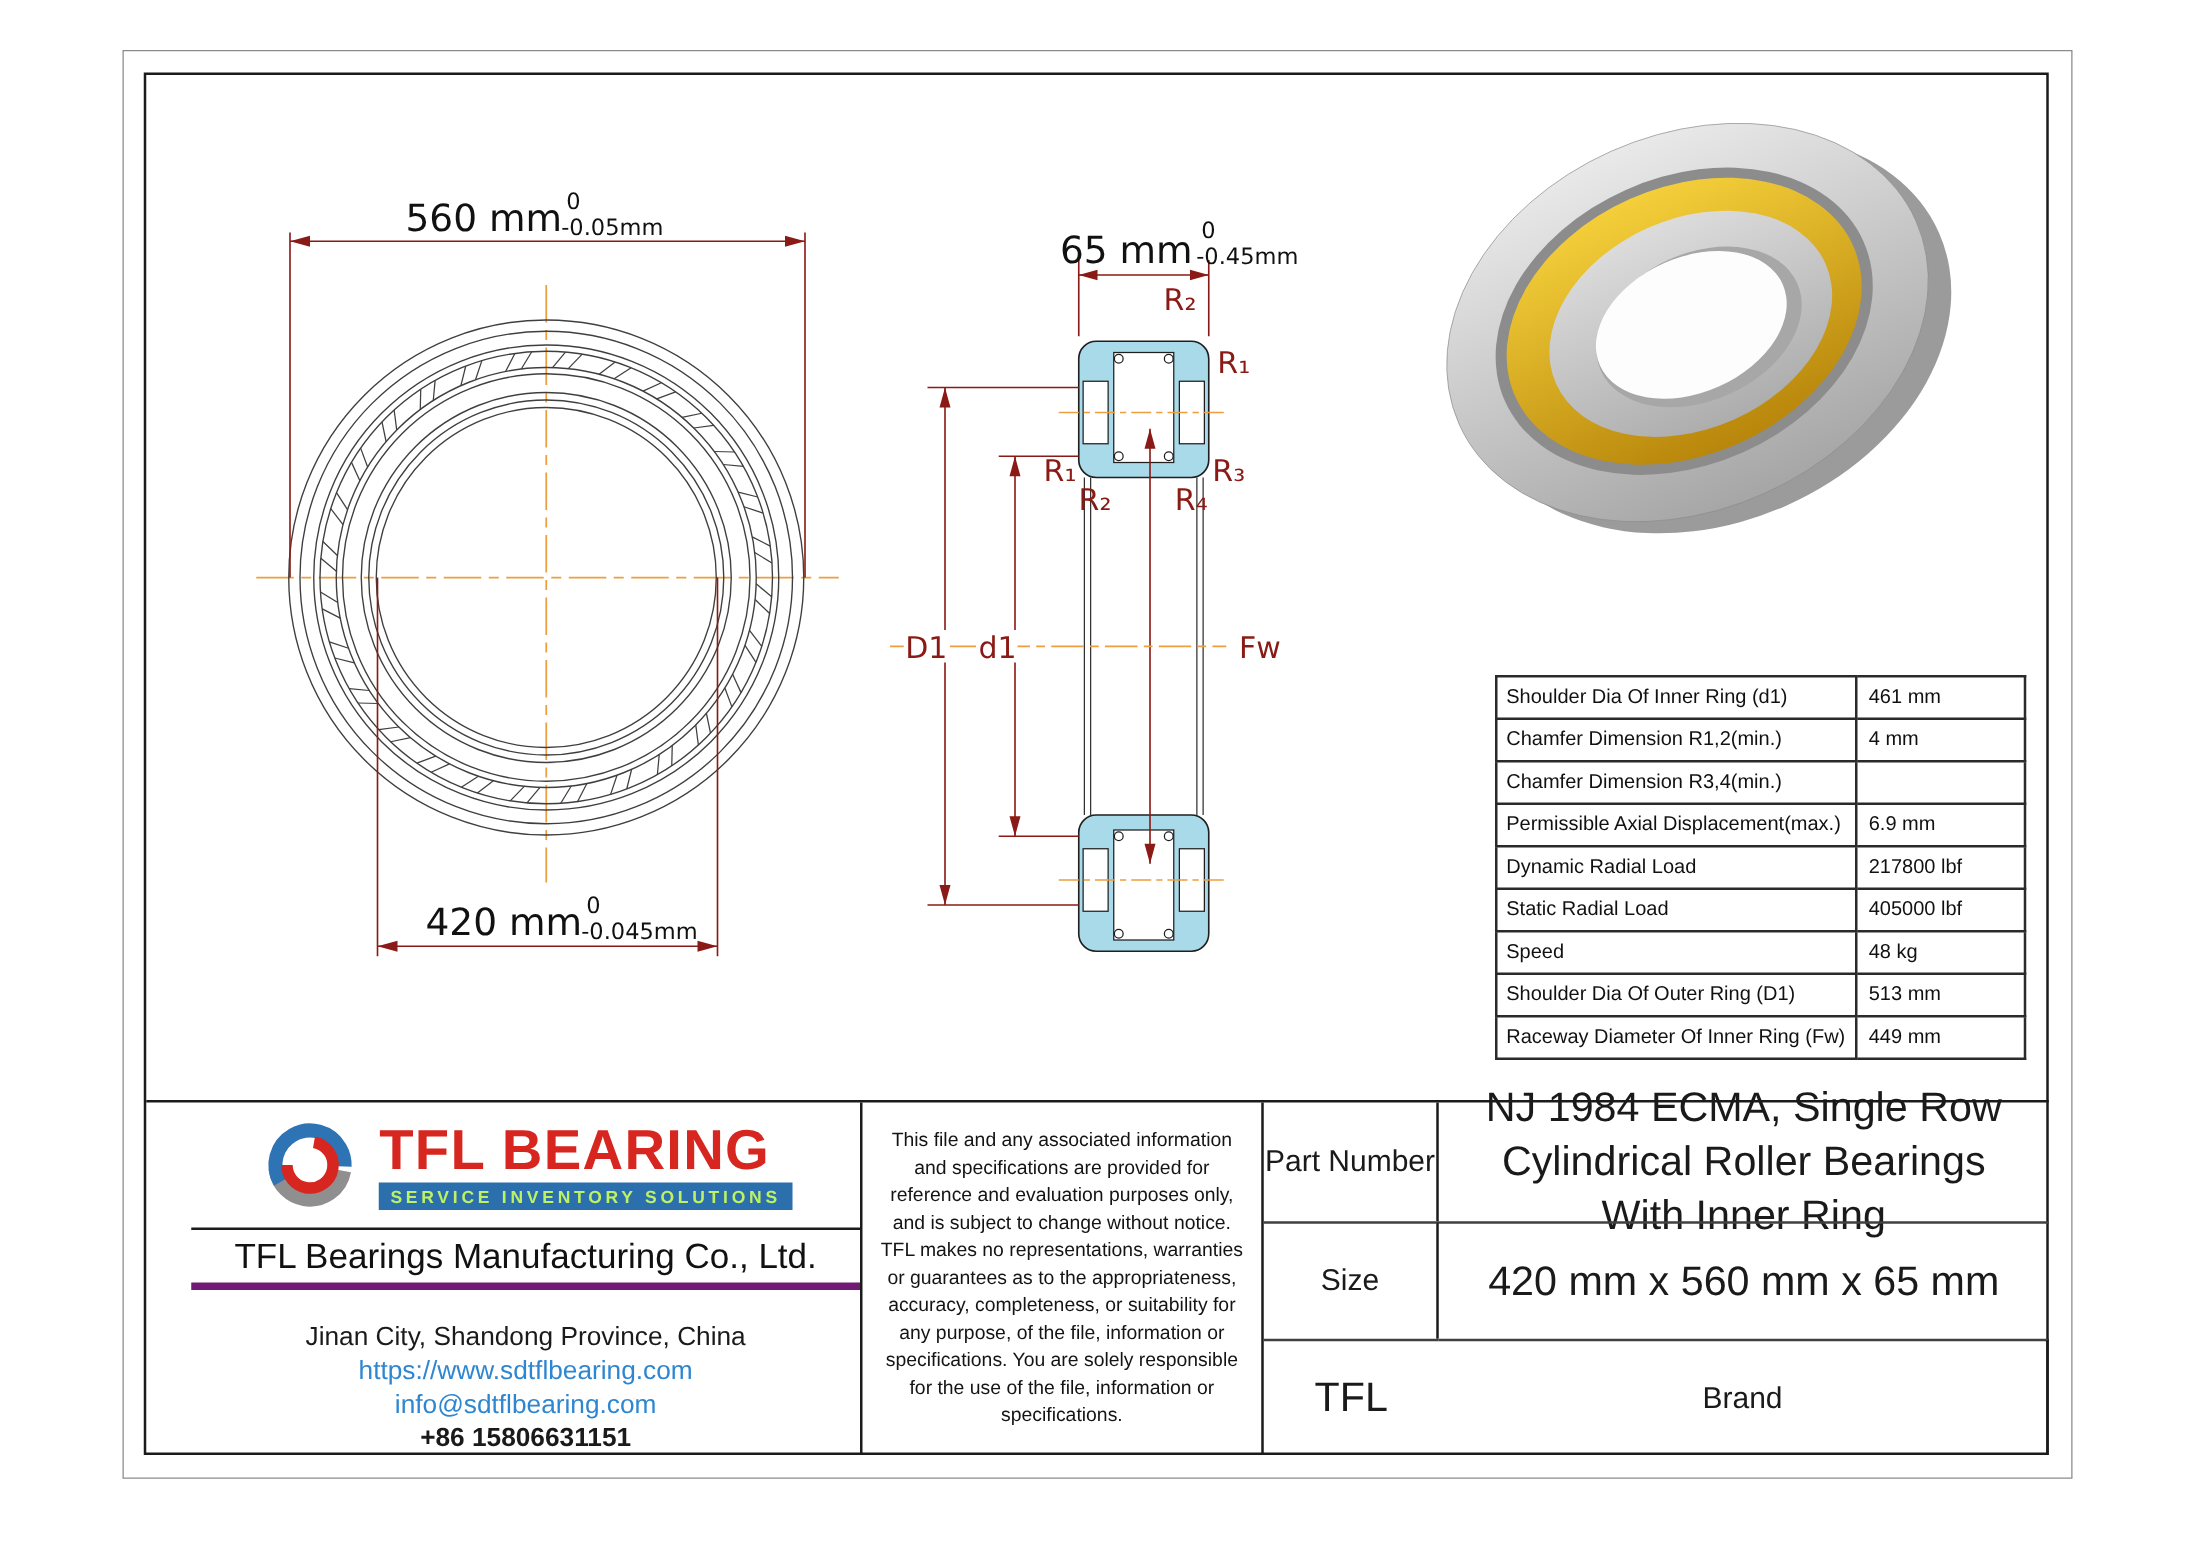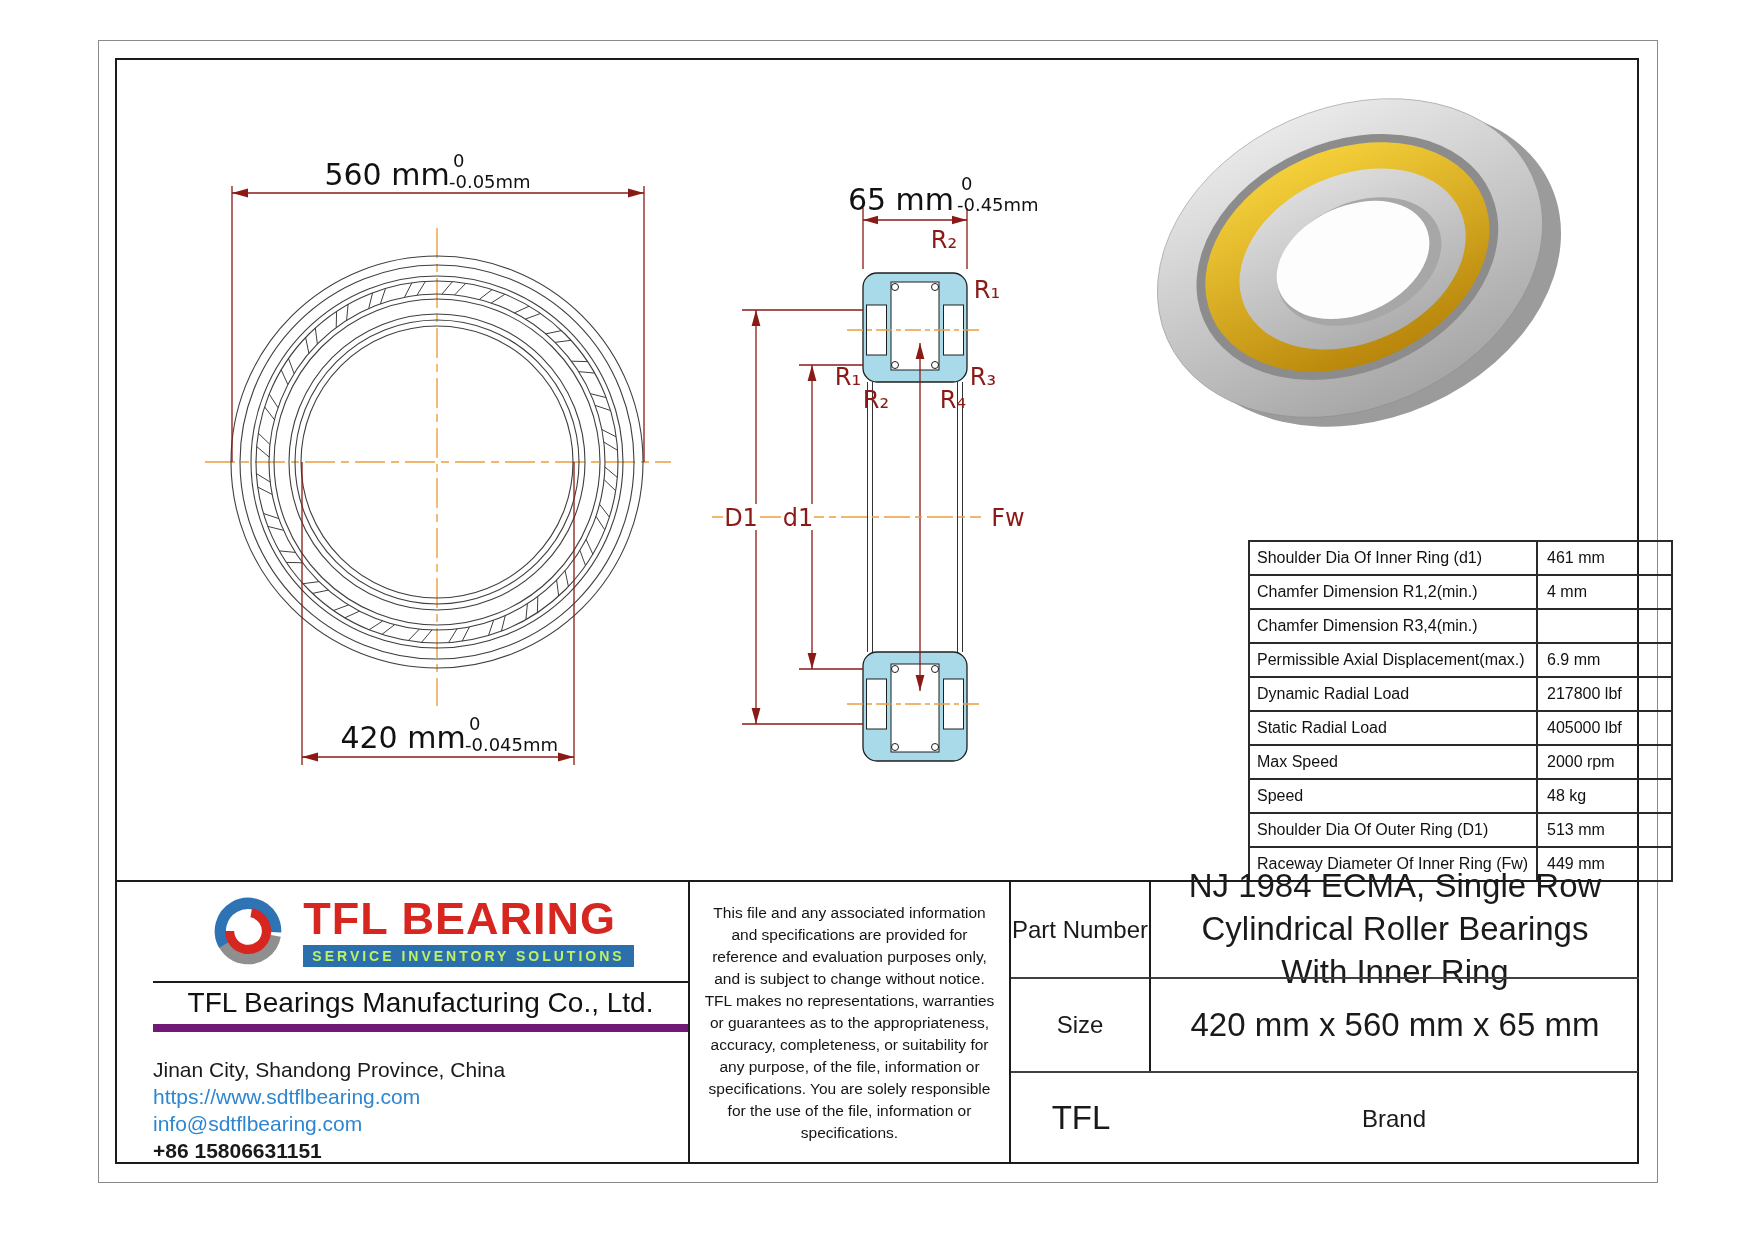--- a/index.html
+++ b/index.html
@@ -9,39 +9,39 @@
                  border:1px solid #8a8a8a; }
   .frame-inner { position:absolute; left:115px; top:58px; width:1524px; height:1106px;
                  border:2px solid #1b1b1b; }
   svg text { font-family:"DejaVu Sans","Liberation Sans",sans-serif; }
   .dimtxt { font-size:30px; fill:#111; }
   .toltxt { font-size:18px; fill:#111; }
   .rlab   { font-size:24px; fill:#8a1a15; }
   .axlab  { font-size:24px; fill:#8a1a15; }
 
   
-  .spec-table { position:absolute; left:1248px; top:540px; width:423px; border-collapse:collapse;
+  .spec-table { position:absolute; left:1196px; top:540px; width:423px; border-collapse:collapse;
                 table-layout:fixed; }
   .spec-table td { border:2px solid #2a2a2a; height:34px; font-size:16px; color:#111;
                    white-space:nowrap; overflow:hidden; }
   .spec-table td.lbl { width:288px; padding-left:7px; }
   .spec-table td.val { width:135px; padding-left:9px; }
 
   
   .bottom { position:absolute; left:117px; top:880px; width:1522px; height:284px;
             border-top:2px solid #1b1b1b; display:flex; }
   .company-cell { width:537px; border-right:2px solid #1b1b1b; display:flex; flex-direction:column;margin-left:36px; }
   .logo-row { height:110px; display:flex; align-items:center; justify-content:center; gap:14px; }
   .logo-textcol { display:flex; flex-direction:column; align-items:flex-start; }
   .logo-title { font-size:45px; font-weight:bold; color:#d7261f; letter-spacing:1px; line-height:1; }
   .logo-banner { margin-top:4px; background:#2b6fad; color:#bef264; font-size:14px; font-weight:bold;
                  letter-spacing:3px; padding:3px 9px; }
   .name-row { height:48px; border-top:2px solid #1b1b1b; display:flex; align-items:center;
               justify-content:center; font-size:28px; color:#111; }
-  .addr-row { flex:1; border-top:8px solid #701a75; padding-top:24px;
+  .addr-row { flex:1; border-top:6px solid #701a75; text-align:center; padding-top:24px;
               font-size:21px; line-height:27px; }
   .addr-row a { color:#2e86d1; text-decoration:none; display:block; }
   .phone { font-weight:bold; }
 
   .disclaimer-cell { width:321px; border-right:2px solid #1b1b1b; display:flex; align-items:center;
                      justify-content:center; padding:20px 9px; }
   .disclaimer-text { font-size:15.5px; line-height:1.42; text-align:center; color:#141414; }
 
   .pn-grid { flex:1; display:grid; grid-template-columns:140px 1fr; grid-template-rows:95px 94px 1fr; }
   .pn-cell { display:flex; align-items:center; justify-content:center; text-align:center; }
@@ -309,24 +309,20 @@
       </tr>
   <tr>
         <td class="lbl">Dynamic Radial Load</td>
         <td class="val">217800 lbf</td>
       </tr>
   <tr>
         <td class="lbl">Static Radial Load</td>
         <td class="val">405000 lbf</td>
       </tr>
   <tr>
-        <td class="lbl">Max Speed</td>
-        <td class="val">2000 rpm</td>
-      </tr>
-  <tr>
         <td class="lbl">Speed</td>
         <td class="val">48 kg</td>
       </tr>
   <tr>
         <td class="lbl">Shoulder Dia Of Outer Ring  (D1)</td>
         <td class="val">513 mm</td>
       </tr>
   <tr>
         <td class="lbl">Raceway Diameter Of Inner Ring  (Fw)</td>
         <td class="val">449 mm</td>

